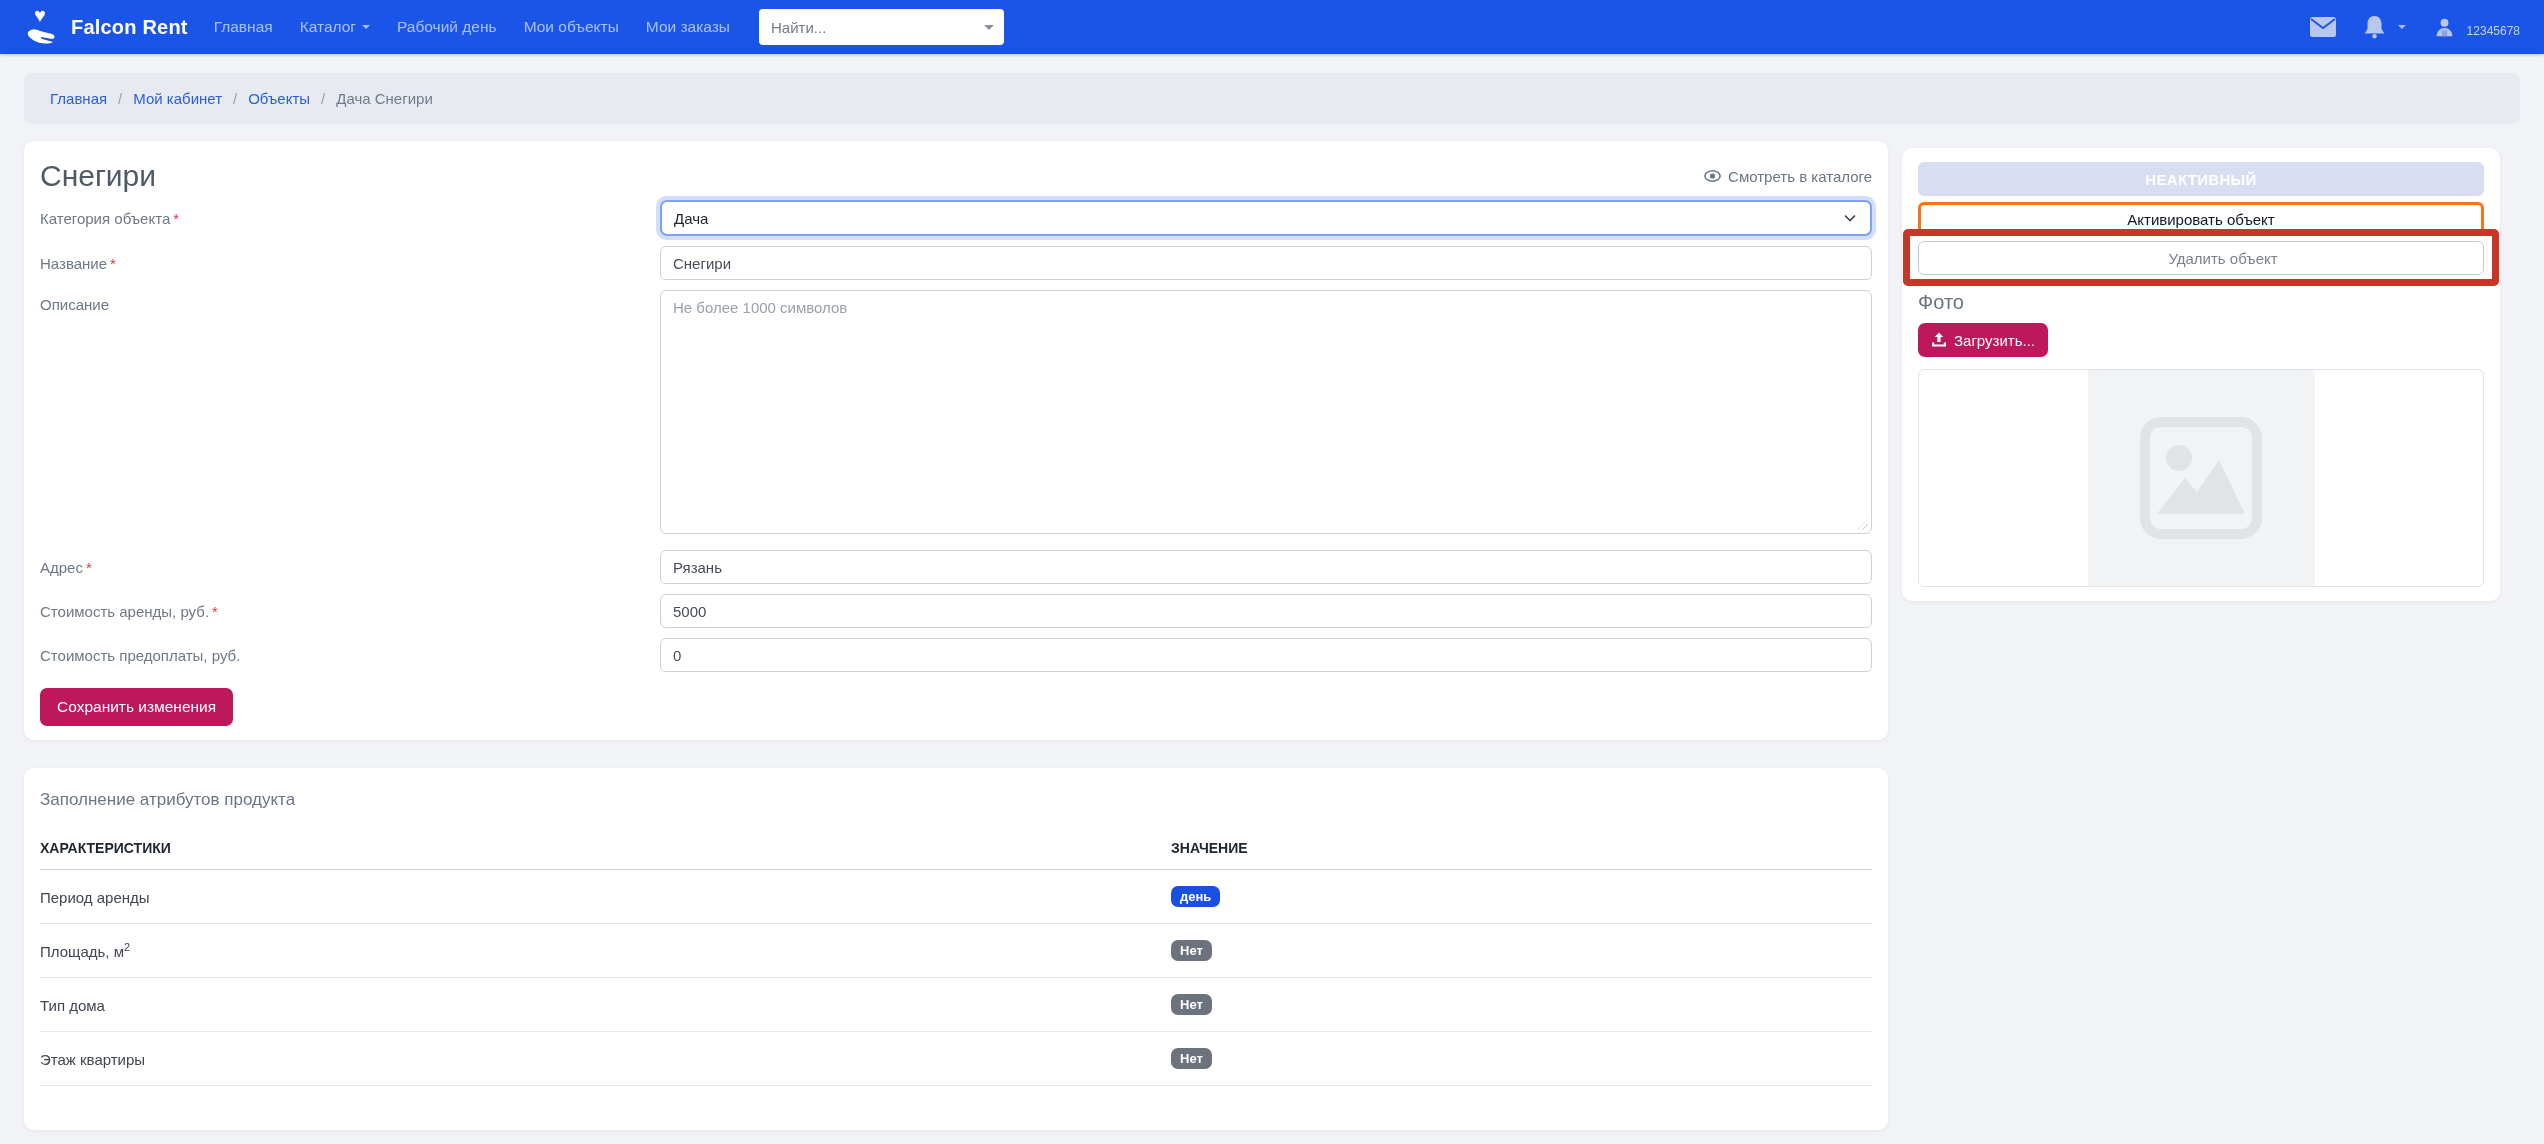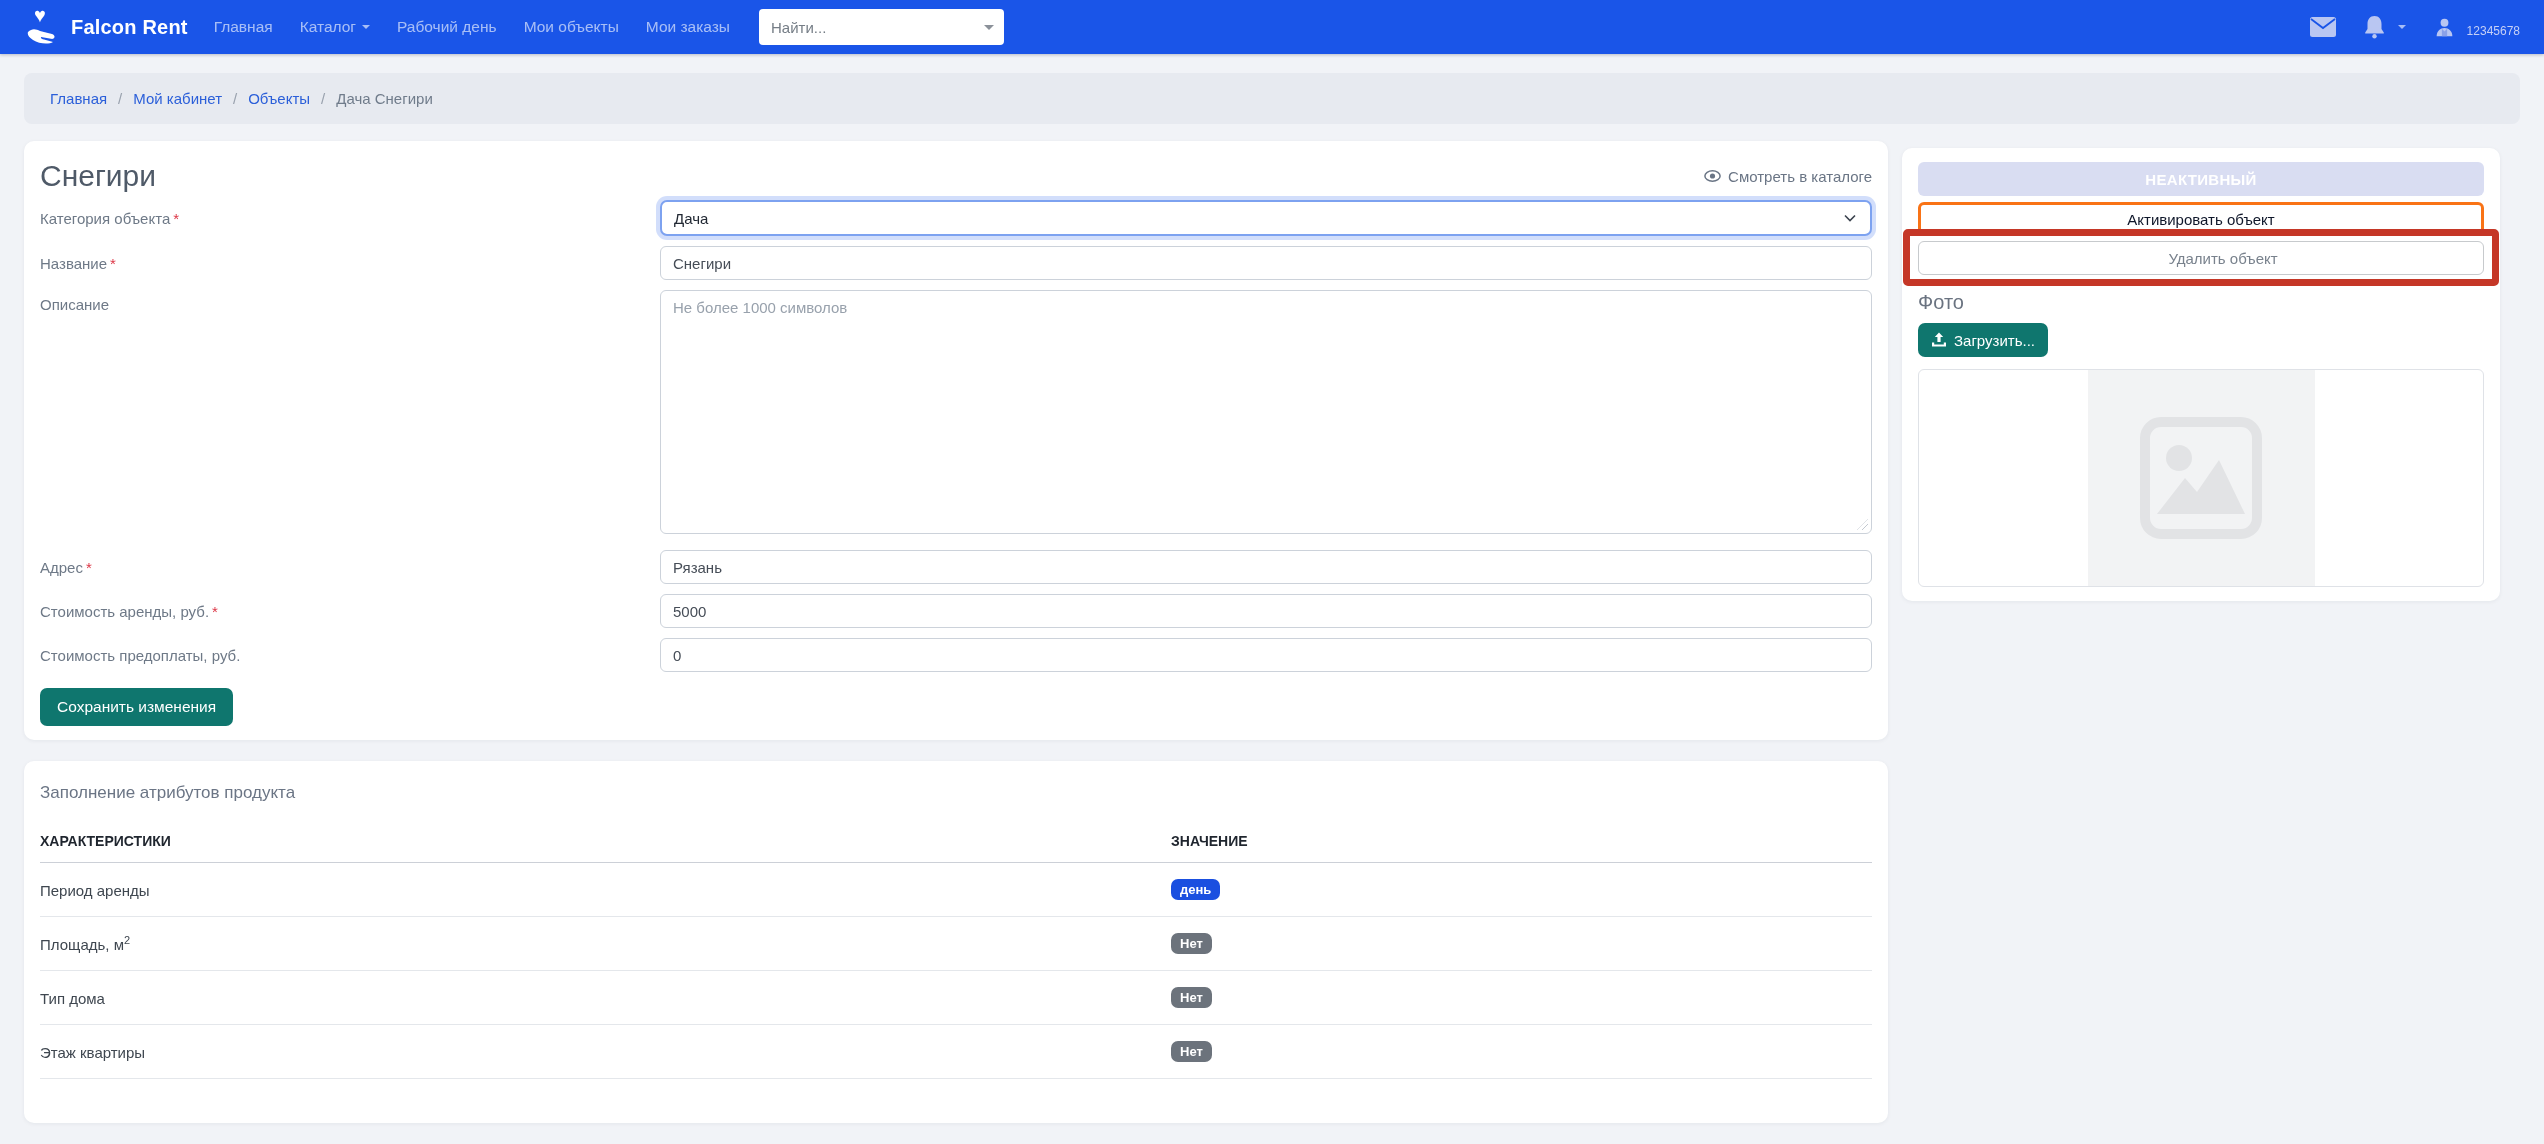--- a/index.html
+++ b/index.html
@@ -60,27 +60,27 @@
          font-size:15px; color:#212833; cursor:pointer; background:#fff; }
   .inp { width:100%; height:34px; border:1px solid #ccd2da; border-radius:6px; padding:0 12px;
          font-size:15px; color:#464d57; font-family:inherit; outline:none; background:#fff; }
   .inp::placeholder, .tarea::placeholder { color:#98a1ac; }
   .tarea-wrap { position:relative; }
   .tarea { width:100%; height:244px; border:1px solid #ccd2da; border-radius:6px; padding:8px 12px;
            font-size:15px; color:#464d57; font-family:inherit; outline:none; resize:none; display:block; }
   .resize-corner { position:absolute; right:4px; bottom:4px; width:11px; height:11px; pointer-events:none;
                    background:repeating-linear-gradient(135deg, transparent 0 3px, #c3c9d1 3px 4px);
                    clip-path:polygon(100% 0, 0 100%, 100% 100%); }
-  .btn-primary { background:#0f766e; color:#fff; border:none; border-radius:7px; height:38px;
+  .btn-primary { background:#be185d; color:#fff; border:none; border-radius:7px; height:38px;
                  padding:0 17px; font-size:15.5px; font-family:inherit; cursor:pointer;
                  display:inline-flex; align-items:center; gap:7px; }
   .save-row { margin-top:16px; }
 
   
-  .attr-card { margin-top:21px; padding:22px 16px 44px; }
+  .attr-card { margin-top:28px; padding:22px 16px 44px; }
   .attr-title { font-size:17px; color:#6b7585; font-weight:400; margin-bottom:17px; }
   .attr-table { width:100%; border-collapse:collapse; }
   .attr-table th { text-align:left; font-size:14px; font-weight:700; color:#1f252e; padding:13px 0;
                    border-bottom:1px solid #ccd0d7; }
   .attr-table th:first-child, .attr-table td:first-child { width:1131px; }
   .attr-table td { padding:16px 0; border-bottom:1px solid #e4e7eb; font-size:15px; color:#3f4750; }
   .badge { display:inline-block; color:#fff; font-size:13px; font-weight:700; padding:4px 9px;
            border-radius:7px; line-height:1; }
   .badge.blue { background:#1a4fe0; }
   .badge.gray { background:#6c737c; }

